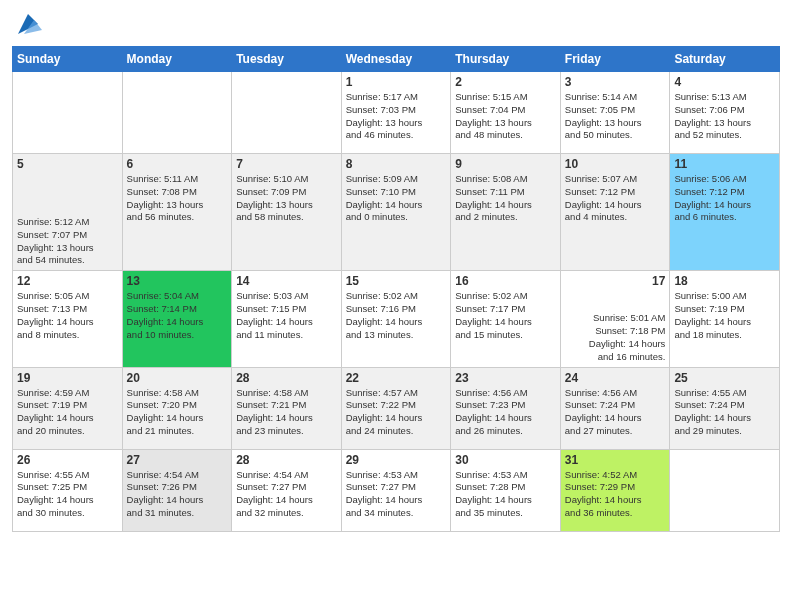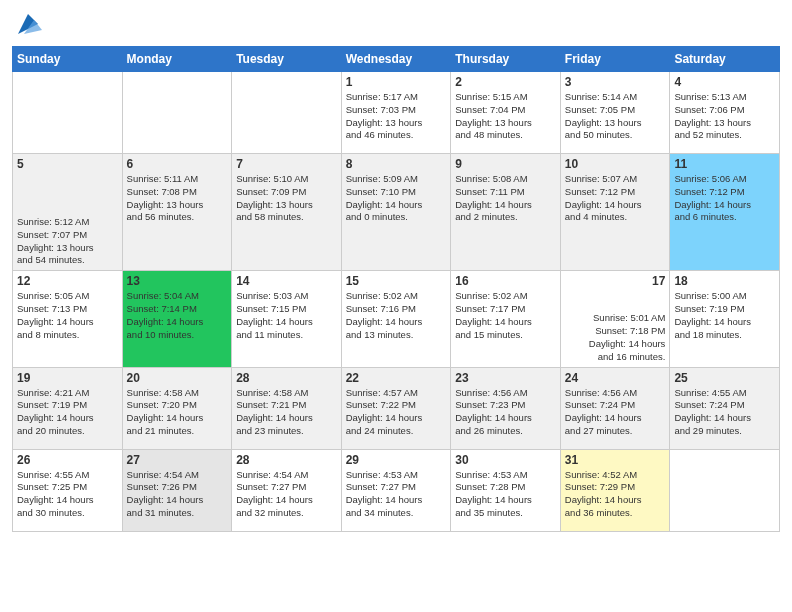--- a/index.html
+++ b/index.html
@@ -269,21 +269,21 @@
             <span class="day-number">18</span>
             <div class="day-info" style="white-space: pre-line;">Sunrise: 5:00 AM
 Sunset: 7:19 PM
 Daylight: 14 hours
 and 18 minutes.</div>
           </td>
         </tr>
         <tr>
           <td style="background: rgb(240, 240, 240);">
             <span class="day-number">19</span>
-            <div class="day-info" style="white-space: pre-line;">Sunrise: 4:21 AM
+            <div class="day-info" style="white-space: pre-line;">Sunrise: 4:59 AM
 Sunset: 7:19 PM
 Daylight: 14 hours
 and 20 minutes.</div>
           </td>
           <td style="background: rgb(240, 240, 240);">
             <span class="day-number">20</span>
             <div class="day-info" style="white-space: pre-line;">Sunrise: 4:58 AM
 Sunset: 7:20 PM
 Daylight: 14 hours
 and 21 minutes.</div>
@@ -353,21 +353,21 @@
 Daylight: 14 hours
 and 34 minutes.</div>
           </td>
           <td style="background: rgb(255, 255, 255);">
             <span class="day-number">30</span>
             <div class="day-info" style="white-space: pre-line;">Sunrise: 4:53 AM
 Sunset: 7:28 PM
 Daylight: 14 hours
 and 35 minutes.</div>
           </td>
-          <td style="background: #fef9c3;">
+          <td style="background: #bef264;">
             <span class="day-number">31</span>
             <div class="day-info" style="white-space: pre-line;">Sunrise: 4:52 AM
 Sunset: 7:29 PM
 Daylight: 14 hours
 and 36 minutes.</div>
           </td>
           <td class="empty-cell"></td>
         </tr>
       </tbody>
   </table>

